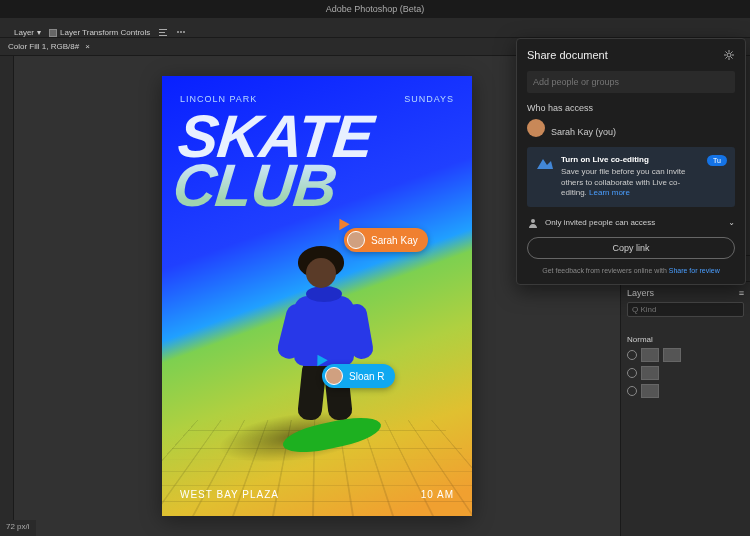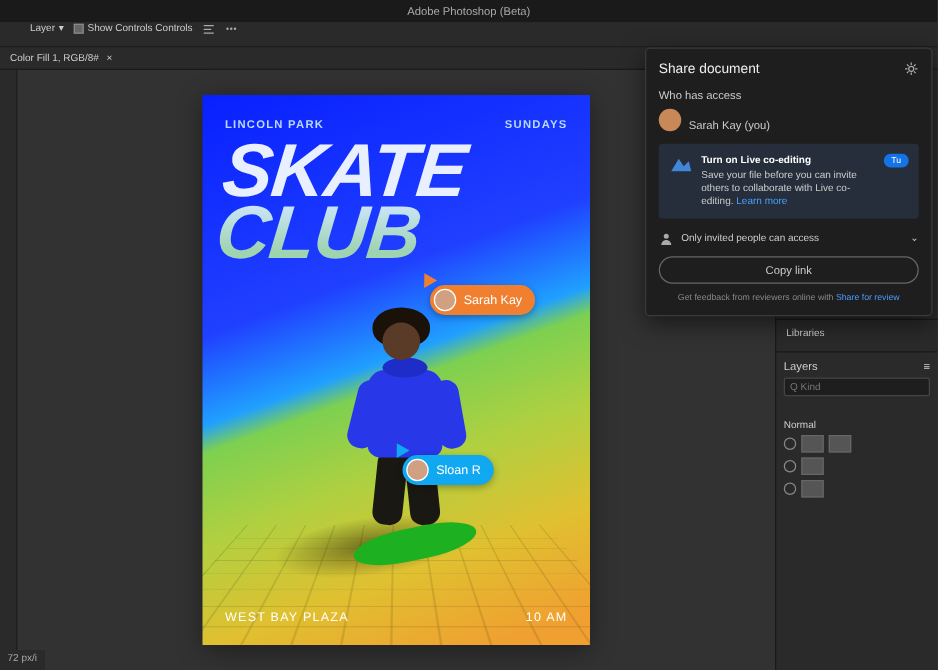--- a/index.html
+++ b/index.html
@@ -1,31 +1,31 @@
 <!DOCTYPE html>
 <html><head>
 <meta charset="utf-8">
 <style>
 *{margin:0;padding:0;box-sizing:border-box;font-family:-apple-system,BlinkMacSystemFont,"Segoe UI",sans-serif}
 body{width:750px;height:536px;background:#323232;overflow:hidden;position:relative;color:#ccc;font-size:10px}
 .titlebar{height:18px;background:#1a1a1a;display:flex;align-items:center;justify-content:center;font-size:9px;color:#aaa}
-.toolbar{height:20px;background:#2a2a2a;display:flex;align-items:flex-start;padding:0 24px;gap:8px;border-bottom:1px solid #1a1a1a}
+.toolbar{height:20px;background:#2a2a2a;display:flex;align-items:flex-end;padding:0 14px;gap:8px;border-bottom:1px solid #1a1a1a}
 .tb-item{display:flex;align-items:center;gap:3px;font-size:8px;color:#ccc}
 .tb-icon{width:10px;height:10px;display:inline-block}
 .checkbox{width:8px;height:8px;border:1px solid #888;background:#444}
 .checkbox.checked{background:#666}
 .doc-tab{height:18px;background:#2a2a2a;display:flex;align-items:center;padding:0 8px;font-size:8px;color:#ccc;border-bottom:1px solid #1a1a1a}
 .doc-tab span:last-child{margin-left:6px;cursor:pointer}
 .main{display:flex;height:480px}
 .left-tools{width:14px;background:#2a2a2a;border-right:1px solid #1a1a1a}
 .canvas-area{flex:1;background:#323232;display:flex;align-items:center;justify-content:center;position:relative}
 .poster{width:310px;height:440px;background:linear-gradient(160deg,#0820ff 0%,#2040ff 35%,#20a0ff 48%,#7dd050 52%,#b0d040 65%,#e0c030 80%,#f0a030 95%);position:relative;overflow:hidden;box-shadow:0 4px 20px rgba(0,0,0,.4)}
 .grid-floor{position:absolute;bottom:0;left:0;right:0;height:280px;transform:perspective(400px) rotateX(60deg);transform-origin:bottom;opacity:.35}
 .grid-floor::before{content:"";position:absolute;inset:-50px;background-image:repeating-linear-gradient(0deg,rgba(0,0,0,.3) 0 2px,transparent 2px 40px),repeating-linear-gradient(90deg,rgba(0,0,0,.3) 0 2px,transparent 2px 40px)}
-.poster-top{position:absolute;top:18px;left:18px;right:18px;display:flex;justify-content:space-between;font-size:9px;font-weight:700;color:#b8d8ff;letter-spacing:1px}
+.poster-top{position:absolute;top:18px;left:18px;right:18px;display:flex;justify-content:space-between;font-size:9px;font-weight:400;color:#b8d8ff;letter-spacing:1px}
 .poster-title{position:absolute;top:36px;left:14px;font-family:Impact,"Arial Black",sans-serif;font-weight:900;font-size:60px;line-height:.82;letter-spacing:-1px;color:#e8f0ff;font-style:italic;transform:skewX(-6deg)}
 .poster-title .l2{background:linear-gradient(180deg,#cfe6ff 0%,#9fd4b0 80%);-webkit-background-clip:text;-webkit-text-fill-color:transparent;background-clip:text}
 .skater{position:absolute;top:150px;left:90px;width:150px;height:230px}
 .skateboard{position:absolute;bottom:8px;left:30px;width:100px;height:26px;background:#1db020;border-radius:50%/60%;transform:rotate(-12deg)}
 .shadow{position:absolute;bottom:-6px;left:-40px;width:170px;height:50px;background:radial-gradient(ellipse,rgba(0,0,0,.45) 0%,transparent 65%);transform:rotate(-8deg)}
 .body-fig{position:absolute;top:20px;left:30px;width:90px;height:160px}
 .torso{position:absolute;top:50px;left:12px;width:60px;height:70px;background:#2838e8;border-radius:14px 14px 10px 10px}
 .hood{position:absolute;top:40px;left:24px;width:36px;height:16px;background:#1e2cc8;border-radius:50%}
 .arm-l{position:absolute;top:58px;left:0;width:22px;height:55px;background:#2838e8;border-radius:10px;transform:rotate(14deg)}
 .arm-r{position:absolute;top:58px;right:2px;width:22px;height:55px;background:#2838e8;border-radius:10px;transform:rotate(-10deg)}
@@ -79,21 +79,21 @@
   <span>Adobe Photoshop (Beta)</span>
 </div>
 
 <div class="toolbar">
   <span class="tb-item">
     <span>Layer</span>
     <span>▾</span>
   </span>
   <span class="tb-item">
     <span class="checkbox checked"></span>
-    <span>Show Controls Controls</span>
+    <span>Layer Transform Controls</span>
   </span>
   <span class="tb-item">
     <svg class="tb-icon" viewBox="0 0 10 10">
         <rect x="1" y="2" width="8" height="1" fill="#aaa"></rect>
         <rect x="1" y="5" width="6" height="1" fill="#aaa"></rect>
         <rect x="1" y="8" width="8" height="1" fill="#aaa"></rect>
       </svg>
   </span>
   <span class="tb-item">
     <svg class="tb-icon" viewBox="0 0 10 10">
@@ -187,20 +187,21 @@
 </div>
 
 <div class="share-panel">
   <div class="share-h">
     <span>Share document</span>
     <svg class="gear" viewBox="0 0 12 12">
         <circle cx="6" cy="6" r="2" fill="none" stroke="#aaa" stroke-width="1"></circle>
         <path d="M6 1v2M6 9v2M1 6h2M9 6h2M2.5 2.5l1.4 1.4M8.1 8.1l1.4 1.4M2.5 9.5l1.4-1.4M8.1 3.9l1.4-1.4" stroke="#aaa" stroke-width="1"></path>
       </svg>
   </div>
+  <input class="share-input" placeholder="Add people or groups" style="">
   <div class="who">Who has access</div>
   <div class="user-row">
     <span class="user-av"></span>
     <span>Sarah Kay (you)</span>
   </div>
   <div class="promo">
     <svg class="promo-ic" viewBox="0 0 20 18">
         <path d="M2 14 L8 4 L12 10 L16 6 L18 14 Z" fill="#4a9eff" opacity=".8"></path>
       </svg>
     <div class="promo-t">

